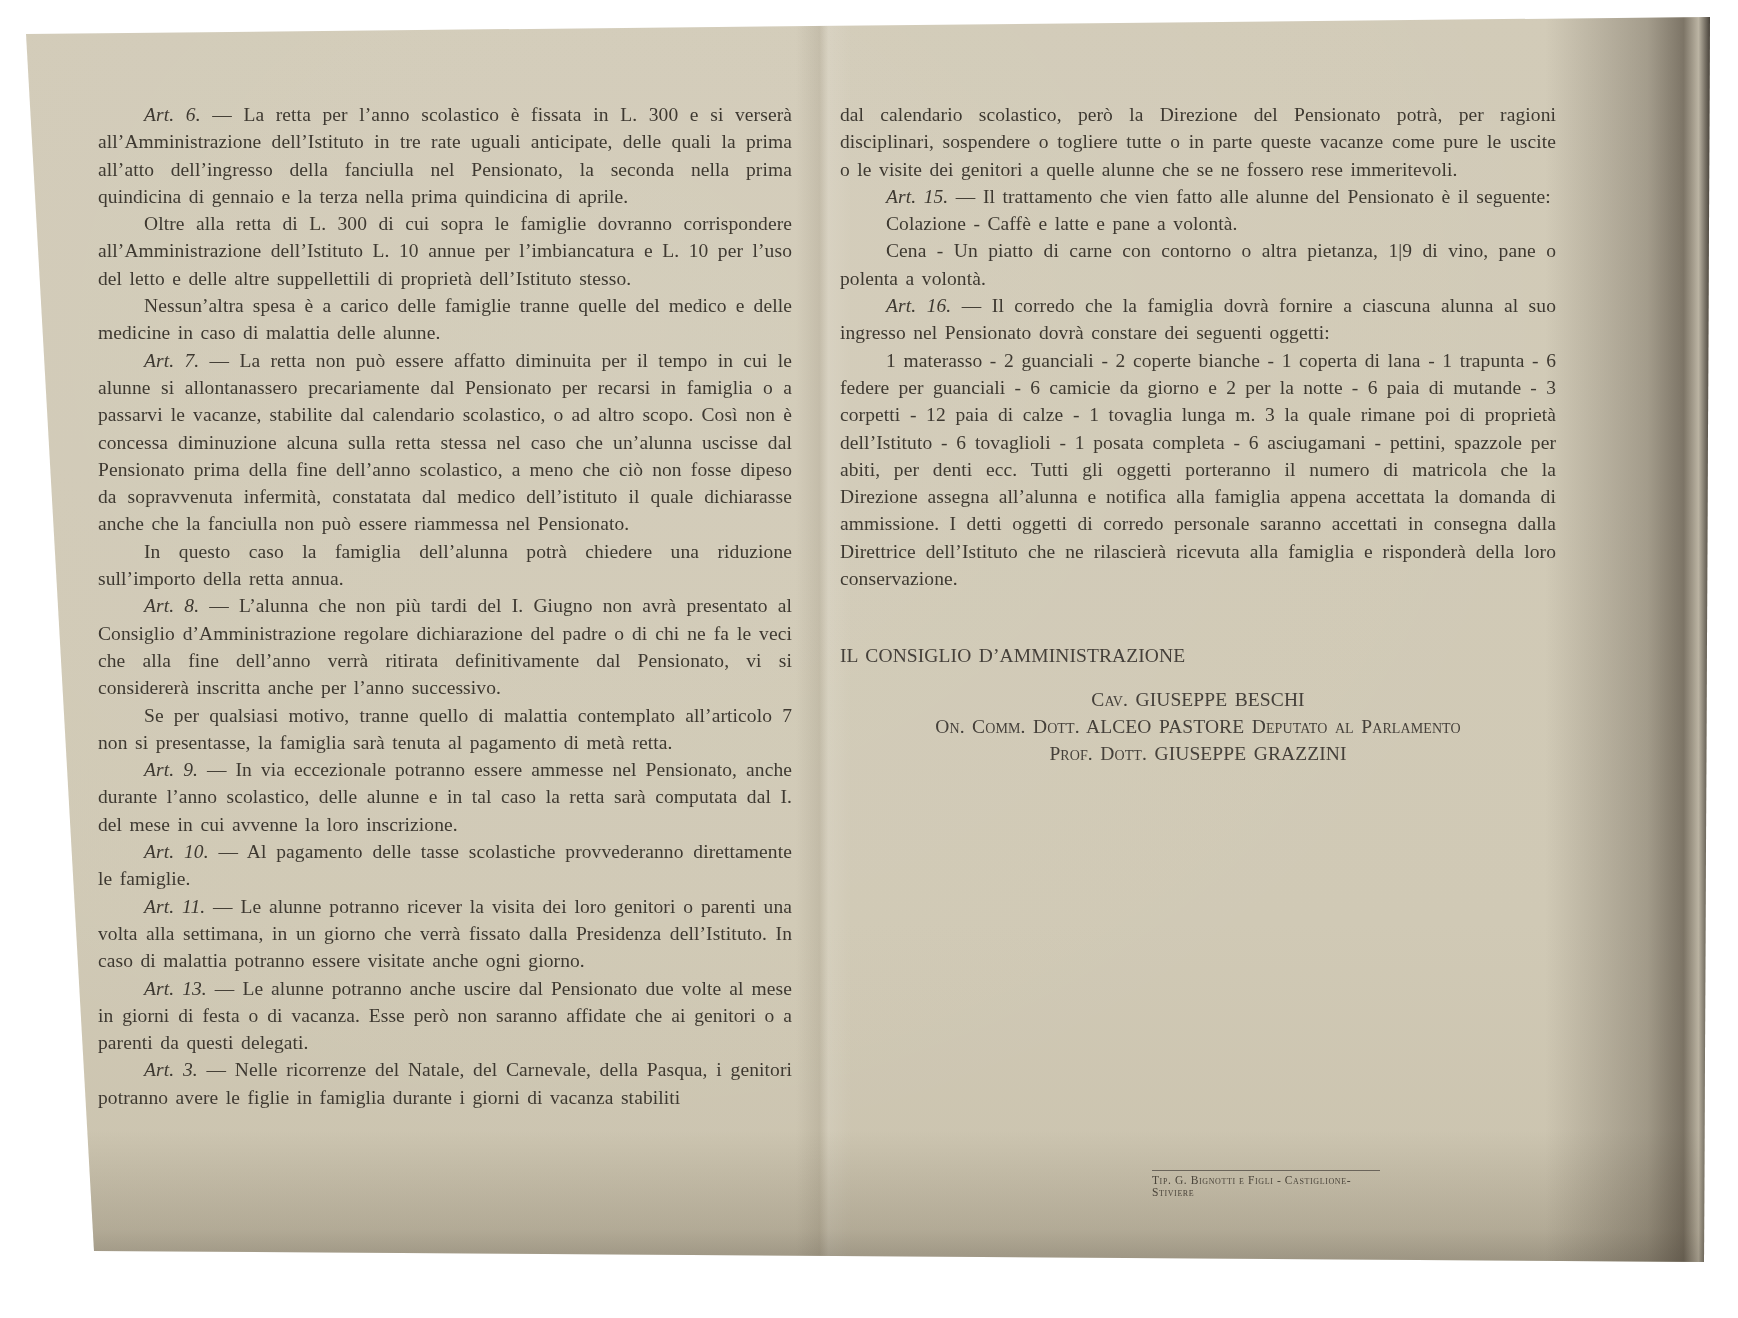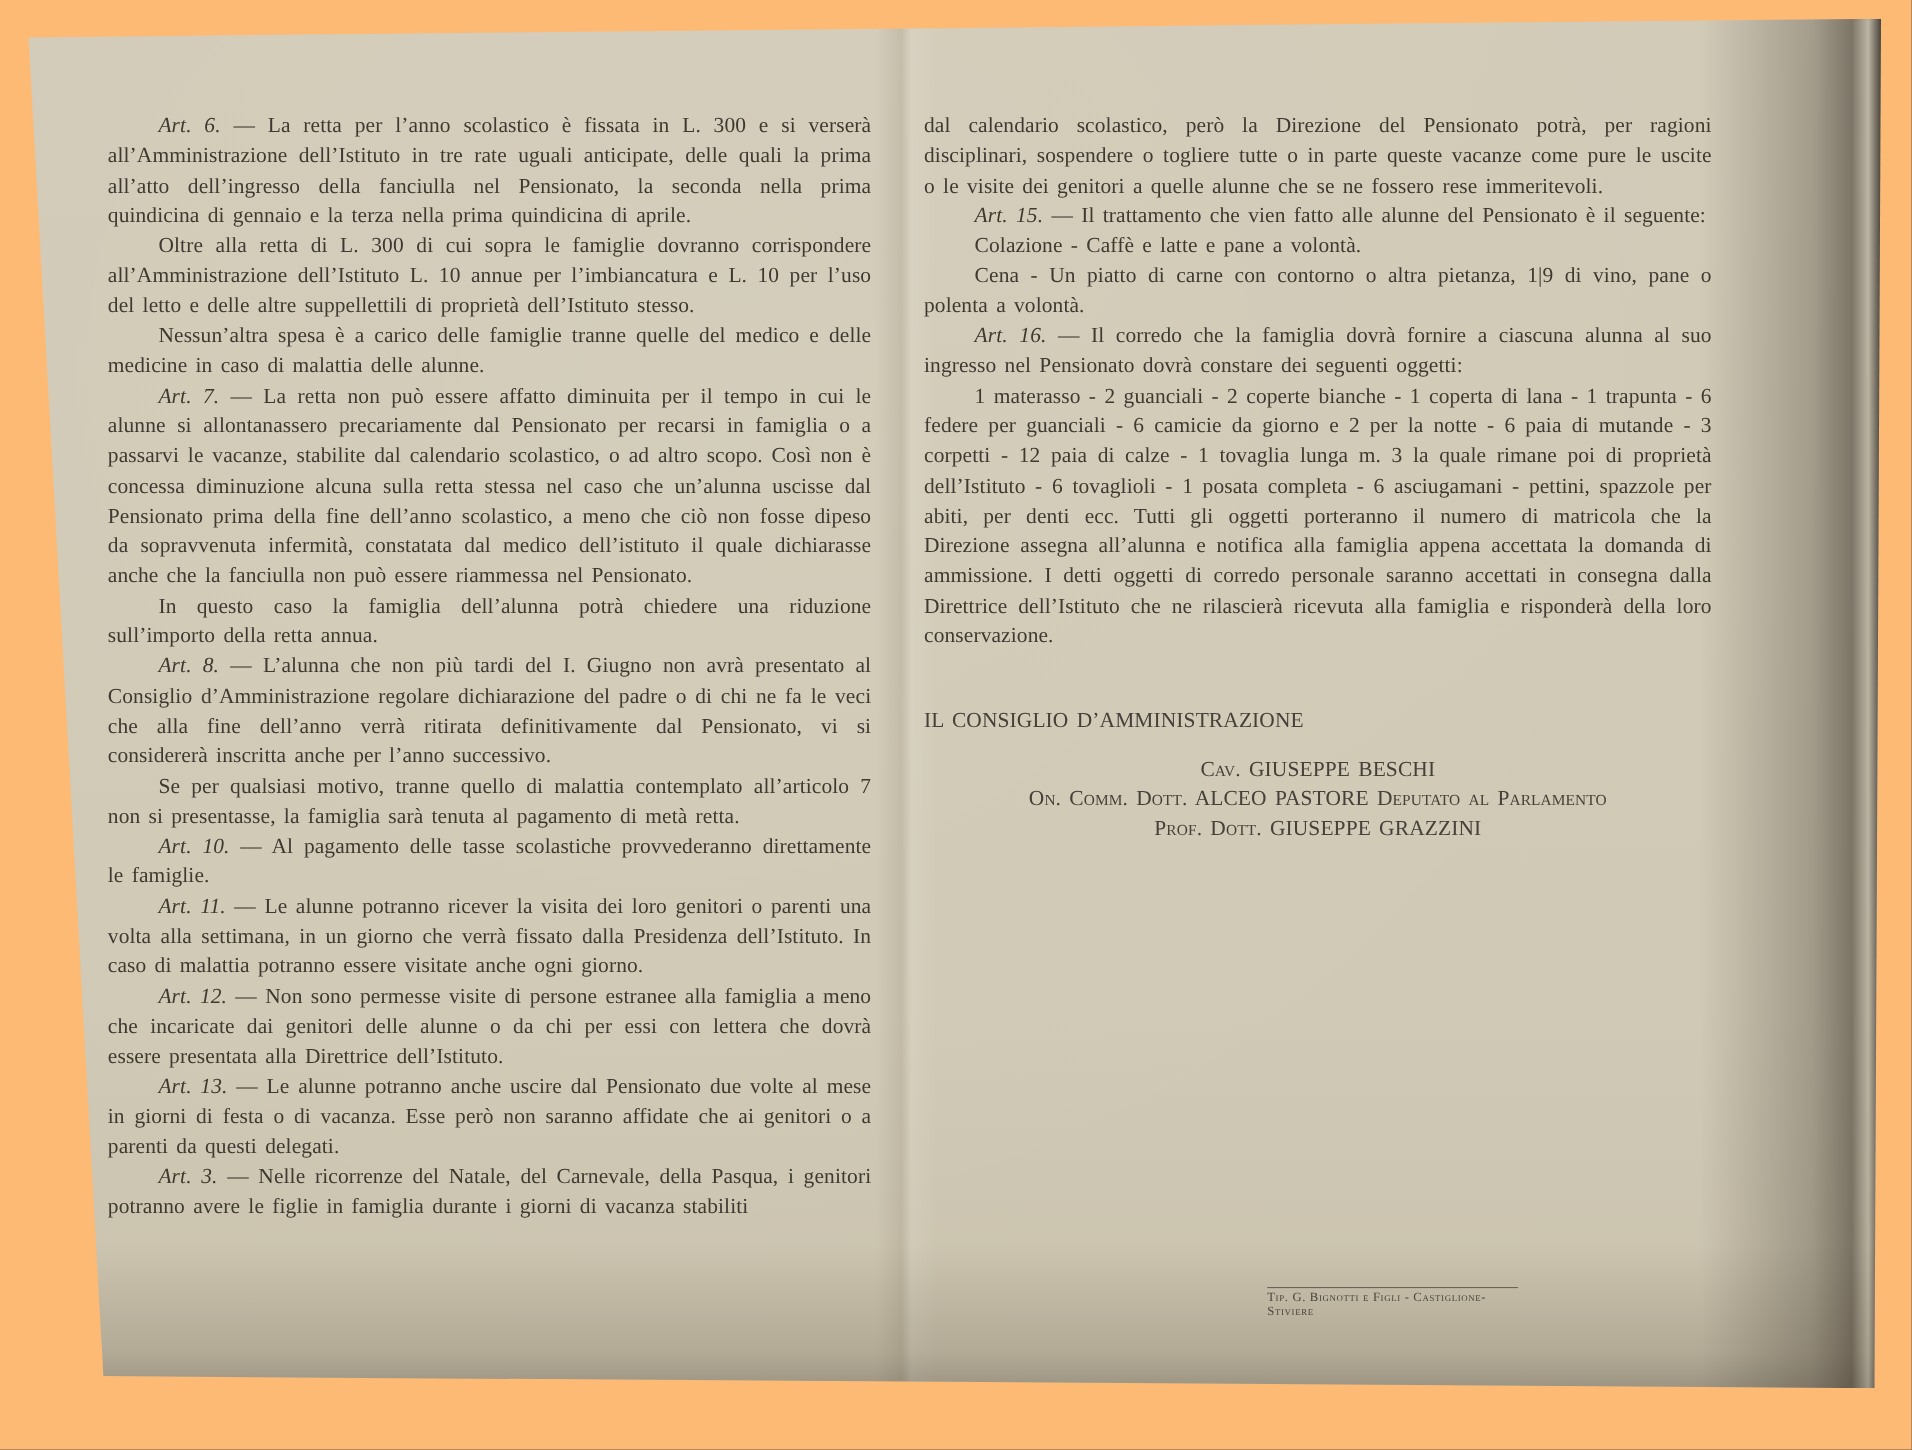--- a/index.html
+++ b/index.html
@@ -1,21 +1,21 @@
 <!DOCTYPE html>
 <html><head>
 <meta charset="utf-8">
 <style>
   html,body{margin:0;padding:0;}
   body{
     width:1738px;height:1318px;overflow:hidden;
     background:#161211;
     font-family:"Liberation Serif","DejaVu Serif",serif;
   }
-  #screen{position:relative;width:1738px;height:1318px;background:#fdba74;}
+  #screen{position:relative;width:1738px;height:1318px;background:#ffffff;}
 
   
   #paper{
     position:absolute;left:0;top:0;width:1738px;height:1318px;
     background:
       radial-gradient(ellipse at 35% 25%, rgba(255,255,255,0.06), rgba(255,255,255,0) 65%),
       linear-gradient(180deg,#d2cbb8 0%,#d0c9b5 70%,#c9c1ac 100%);
     clip-path:polygon(26px 34px, 1710px 17px, 1704px 1262px, 94px 1251px);
   }
   
@@ -88,23 +88,23 @@
     <div class="edge-right"></div>
 
     <div class="col col-left" id="col-left">
         <p><span class="lead">Art. 6. </span>— La retta per l’anno scolastico è fissata in L. 300 e si verserà all’Amministrazione dell’Istituto in tre rate uguali anticipate, delle quali la prima all’atto dell’ingresso della fanciulla nel Pensionato, la seconda nella prima quindicina di gennaio e la terza nella prima quindicina di aprile.</p>
         <p>Oltre alla retta di L. 300 di cui sopra le famiglie dovranno corrispondere all’Amministrazione dell’Istituto L. 10 annue per l’imbiancatura e L. 10 per l’uso del letto e delle altre suppellettili di proprietà dell’Istituto stesso.</p>
         <p>Nessun’altra spesa è a carico delle famiglie tranne quelle del medico e delle medicine in caso di malattia delle alunne.</p>
         <p><span class="lead">Art. 7. </span>— La retta non può essere affatto diminuita per il tempo in cui le alunne si allontanassero precariamente dal Pensionato per recarsi in famiglia o a passarvi le vacanze, stabilite dal calendario scolastico, o ad altro scopo. Così non è concessa diminuzione alcuna sulla retta stessa nel caso che un’alunna uscisse dal Pensionato prima della fine dell’anno scolastico, a meno che ciò non fosse dipeso da sopravvenuta infermità, constatata dal medico dell’istituto il quale dichiarasse anche che la fanciulla non può essere riammessa nel Pensionato.</p>
         <p>In questo caso la famiglia dell’alunna potrà chiedere una riduzione sull’importo della retta annua.</p>
         <p><span class="lead">Art. 8. </span>— L’alunna che non più tardi del I. Giugno non avrà presentato al Consiglio d’Amministrazione regolare dichiarazione del padre o di chi ne fa le veci che alla fine dell’anno verrà ritirata definitivamente dal Pensionato, vi si considererà inscritta anche per l’anno successivo.</p>
         <p>Se per qualsiasi motivo, tranne quello di malattia contemplato all’articolo 7 non si presentasse, la famiglia sarà tenuta al pagamento di metà retta.</p>
+        <p><span class="lead">Art. 9. </span>— In via eccezionale potranno essere ammesse nel Pensionato, anche durante l’anno scolastico, delle alunne e in tal caso la retta sarà computata dal I. del mese in cui avvenne la loro inscrizione.</p>
         <p><span class="lead">Art. 10. </span>— Al pagamento delle tasse scolastiche provvederanno direttamente le famiglie.</p>
         <p><span class="lead">Art. 11. </span>— Le alunne potranno ricever la visita dei loro genitori o parenti una volta alla settimana, in un giorno che verrà fissato dalla Presidenza dell’Istituto. In caso di malattia potranno essere visitate anche ogni giorno.</p>
-        <p><span class="lead">Art. 12. </span>— Non sono permesse visite di persone estranee alla famiglia a meno che incaricate dai genitori delle alunne o da chi per essi con lettera che dovrà essere presentata alla Direttrice dell’Istituto.</p>
         <p><span class="lead">Art. 13. </span>— Le alunne potranno anche uscire dal Pensionato due volte al mese in giorni di festa o di vacanza. Esse però non saranno affidate che ai genitori o a parenti da questi delegati.</p>
         <p><span class="lead">Art. 3. </span>— Nelle ricorrenze del Natale, del Carnevale, della Pasqua, i genitori potranno avere le figlie in famiglia durante i giorni di vacanza stabiliti</p>
       </div>
 
     <div class="col col-right" id="col-right">
 
     <p class="continuation">dal calendario scolastico, però la Direzione del Pensionato potrà, per ragioni disciplinari, sospendere o togliere tutte o in parte queste vacanze come pure le uscite o le visite dei genitori a quelle alunne che se ne fossero rese immeritevoli.</p>
         <p><span class="lead">Art. 15. </span>— Il trattamento che vien fatto alle alunne del Pensionato è il seguente:</p>
         <p>Colazione - Caffè e latte e pane a volontà.</p>
         <p>Cena - Un piatto di carne con contorno o altra pietanza, 1|9 di vino, pane o polenta a volontà.</p>

